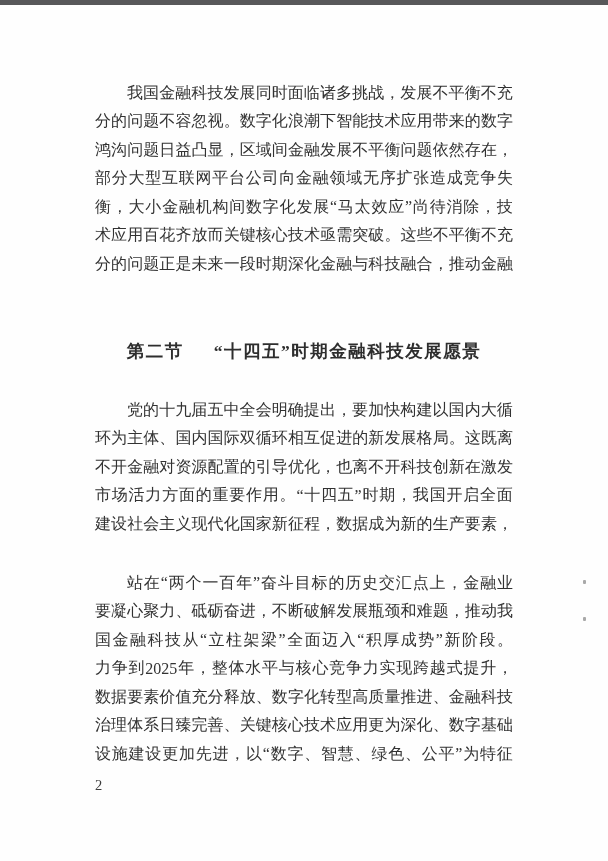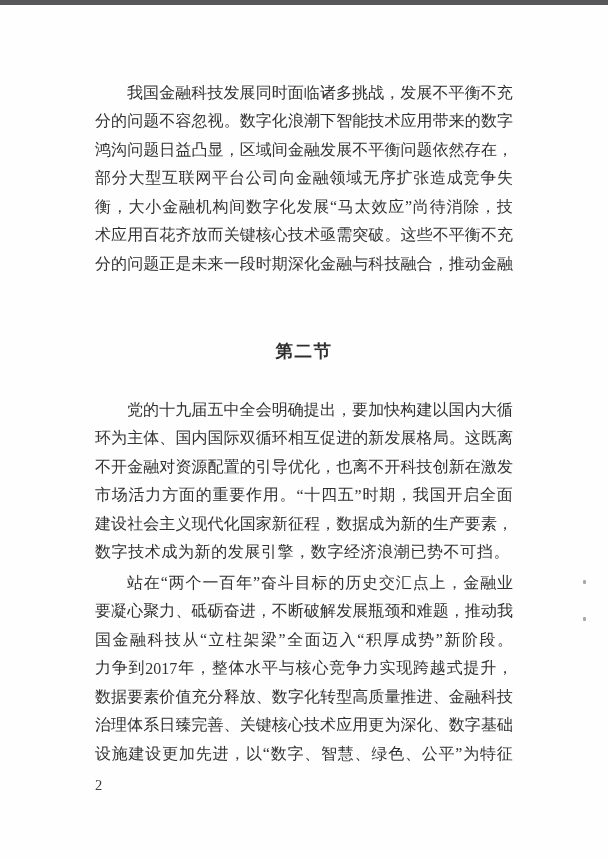--- a/index.html
+++ b/index.html
@@ -72,20 +72,21 @@
   #speck-1 { left: 583px; top: 580px; }
   #speck-2 { left: 583px; top: 617px; }
 </style>
 </head>
 <body style="background: rgb(254, 254, 254); color: rgb(50, 50, 50);">
 
 <div class="scan-top-bar" style="background: rgb(88, 88, 90);"></div>
 
 <div class="section-heading">
   <span>第二节</span>
+  <span>“十四五”时期金融科技发展愿景</span>
 </div>
 
 <div class="text-block" id="para-1">
     <div class="line indent just">
       <span>我</span>
       <span>国</span>
       <span>金</span>
       <span>融</span>
       <span>科</span>
       <span>技</span>
@@ -408,21 +409,20 @@
       <span>成</span>
       <span>为</span>
       <span>新</span>
       <span>的</span>
       <span>生</span>
       <span>产</span>
       <span>要</span>
       <span>素</span>
       <span>，</span>
     </div>
-    <div class="line plain">数字技术成为新的发展引擎，数字经济浪潮已势不可挡。</div>
   </div>
 <div class="text-block" id="para-3">
     <div class="line indent just">
       <span>站</span>
       <span>在</span>
       <span>“</span>
       <span>两</span>
       <span>个</span>
       <span>一</span>
       <span>百</span>
@@ -497,21 +497,21 @@
       <span>”</span>
       <span>新</span>
       <span>阶</span>
       <span>段</span>
       <span>。</span>
     </div>
     <div class="line just">
       <span>力</span>
       <span>争</span>
       <span>到</span>
-      <span>2017</span>
+      <span>2025</span>
       <span>年</span>
       <span>，</span>
       <span>整</span>
       <span>体</span>
       <span>水</span>
       <span>平</span>
       <span>与</span>
       <span>核</span>
       <span>心</span>
       <span>竞</span>

